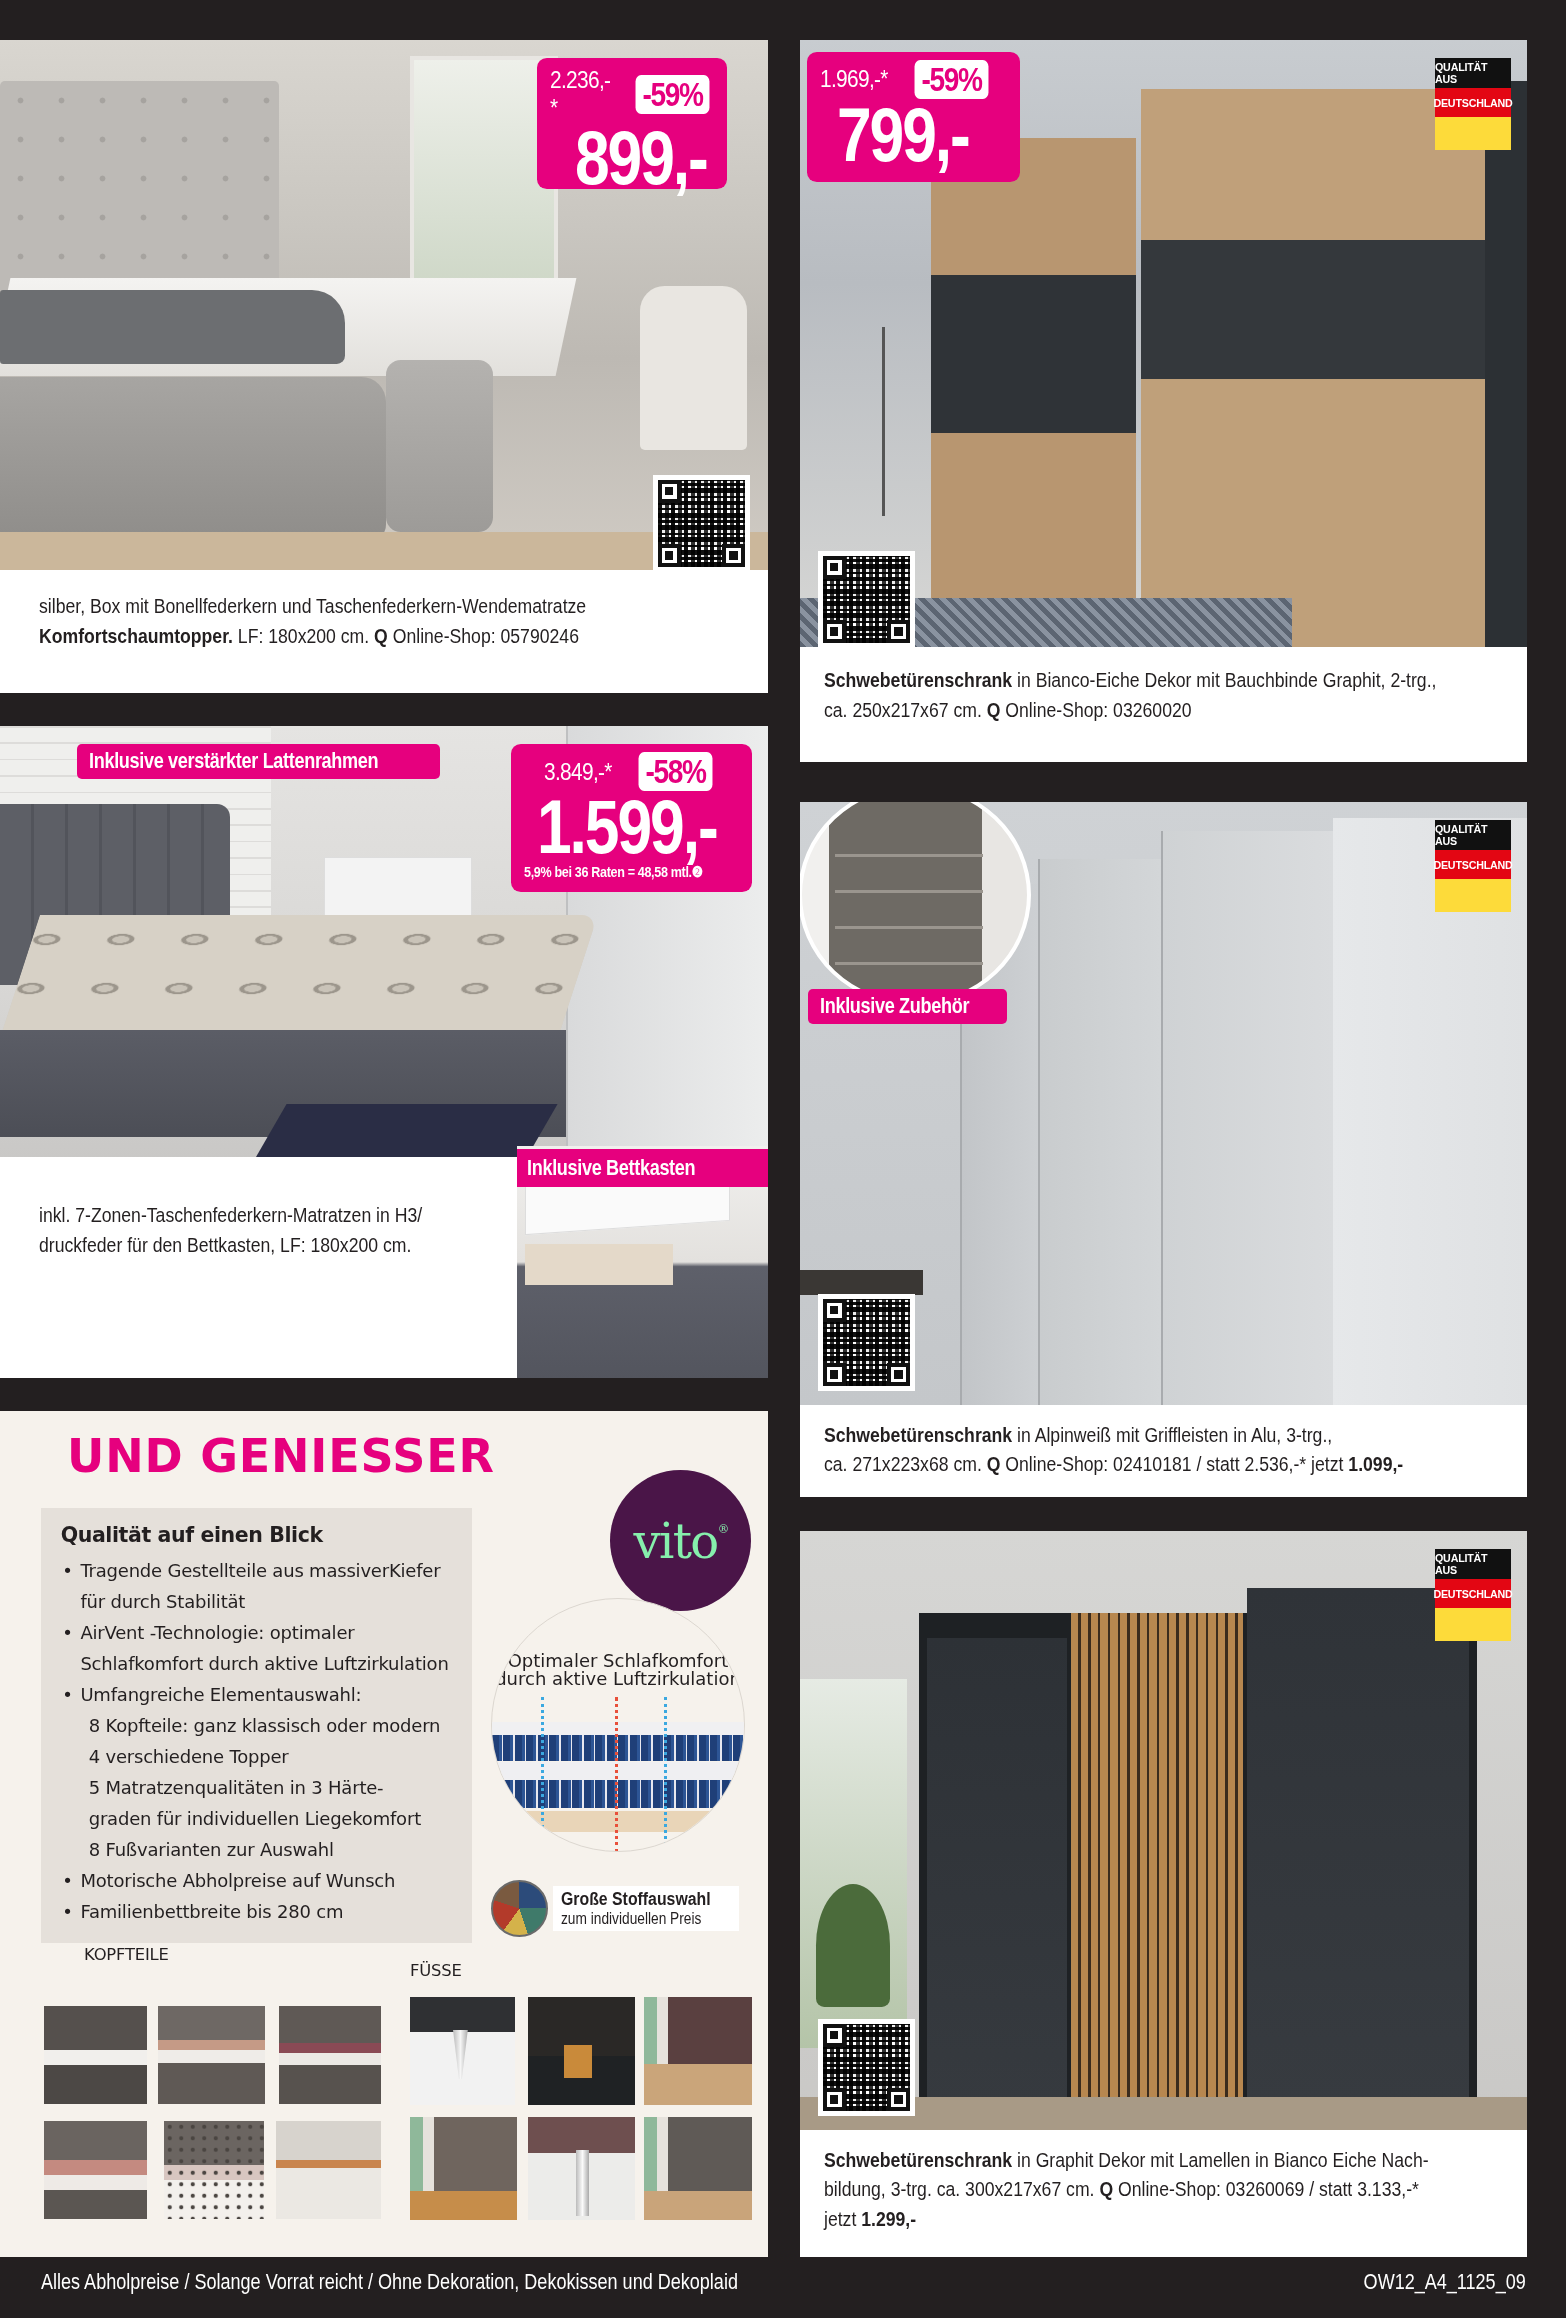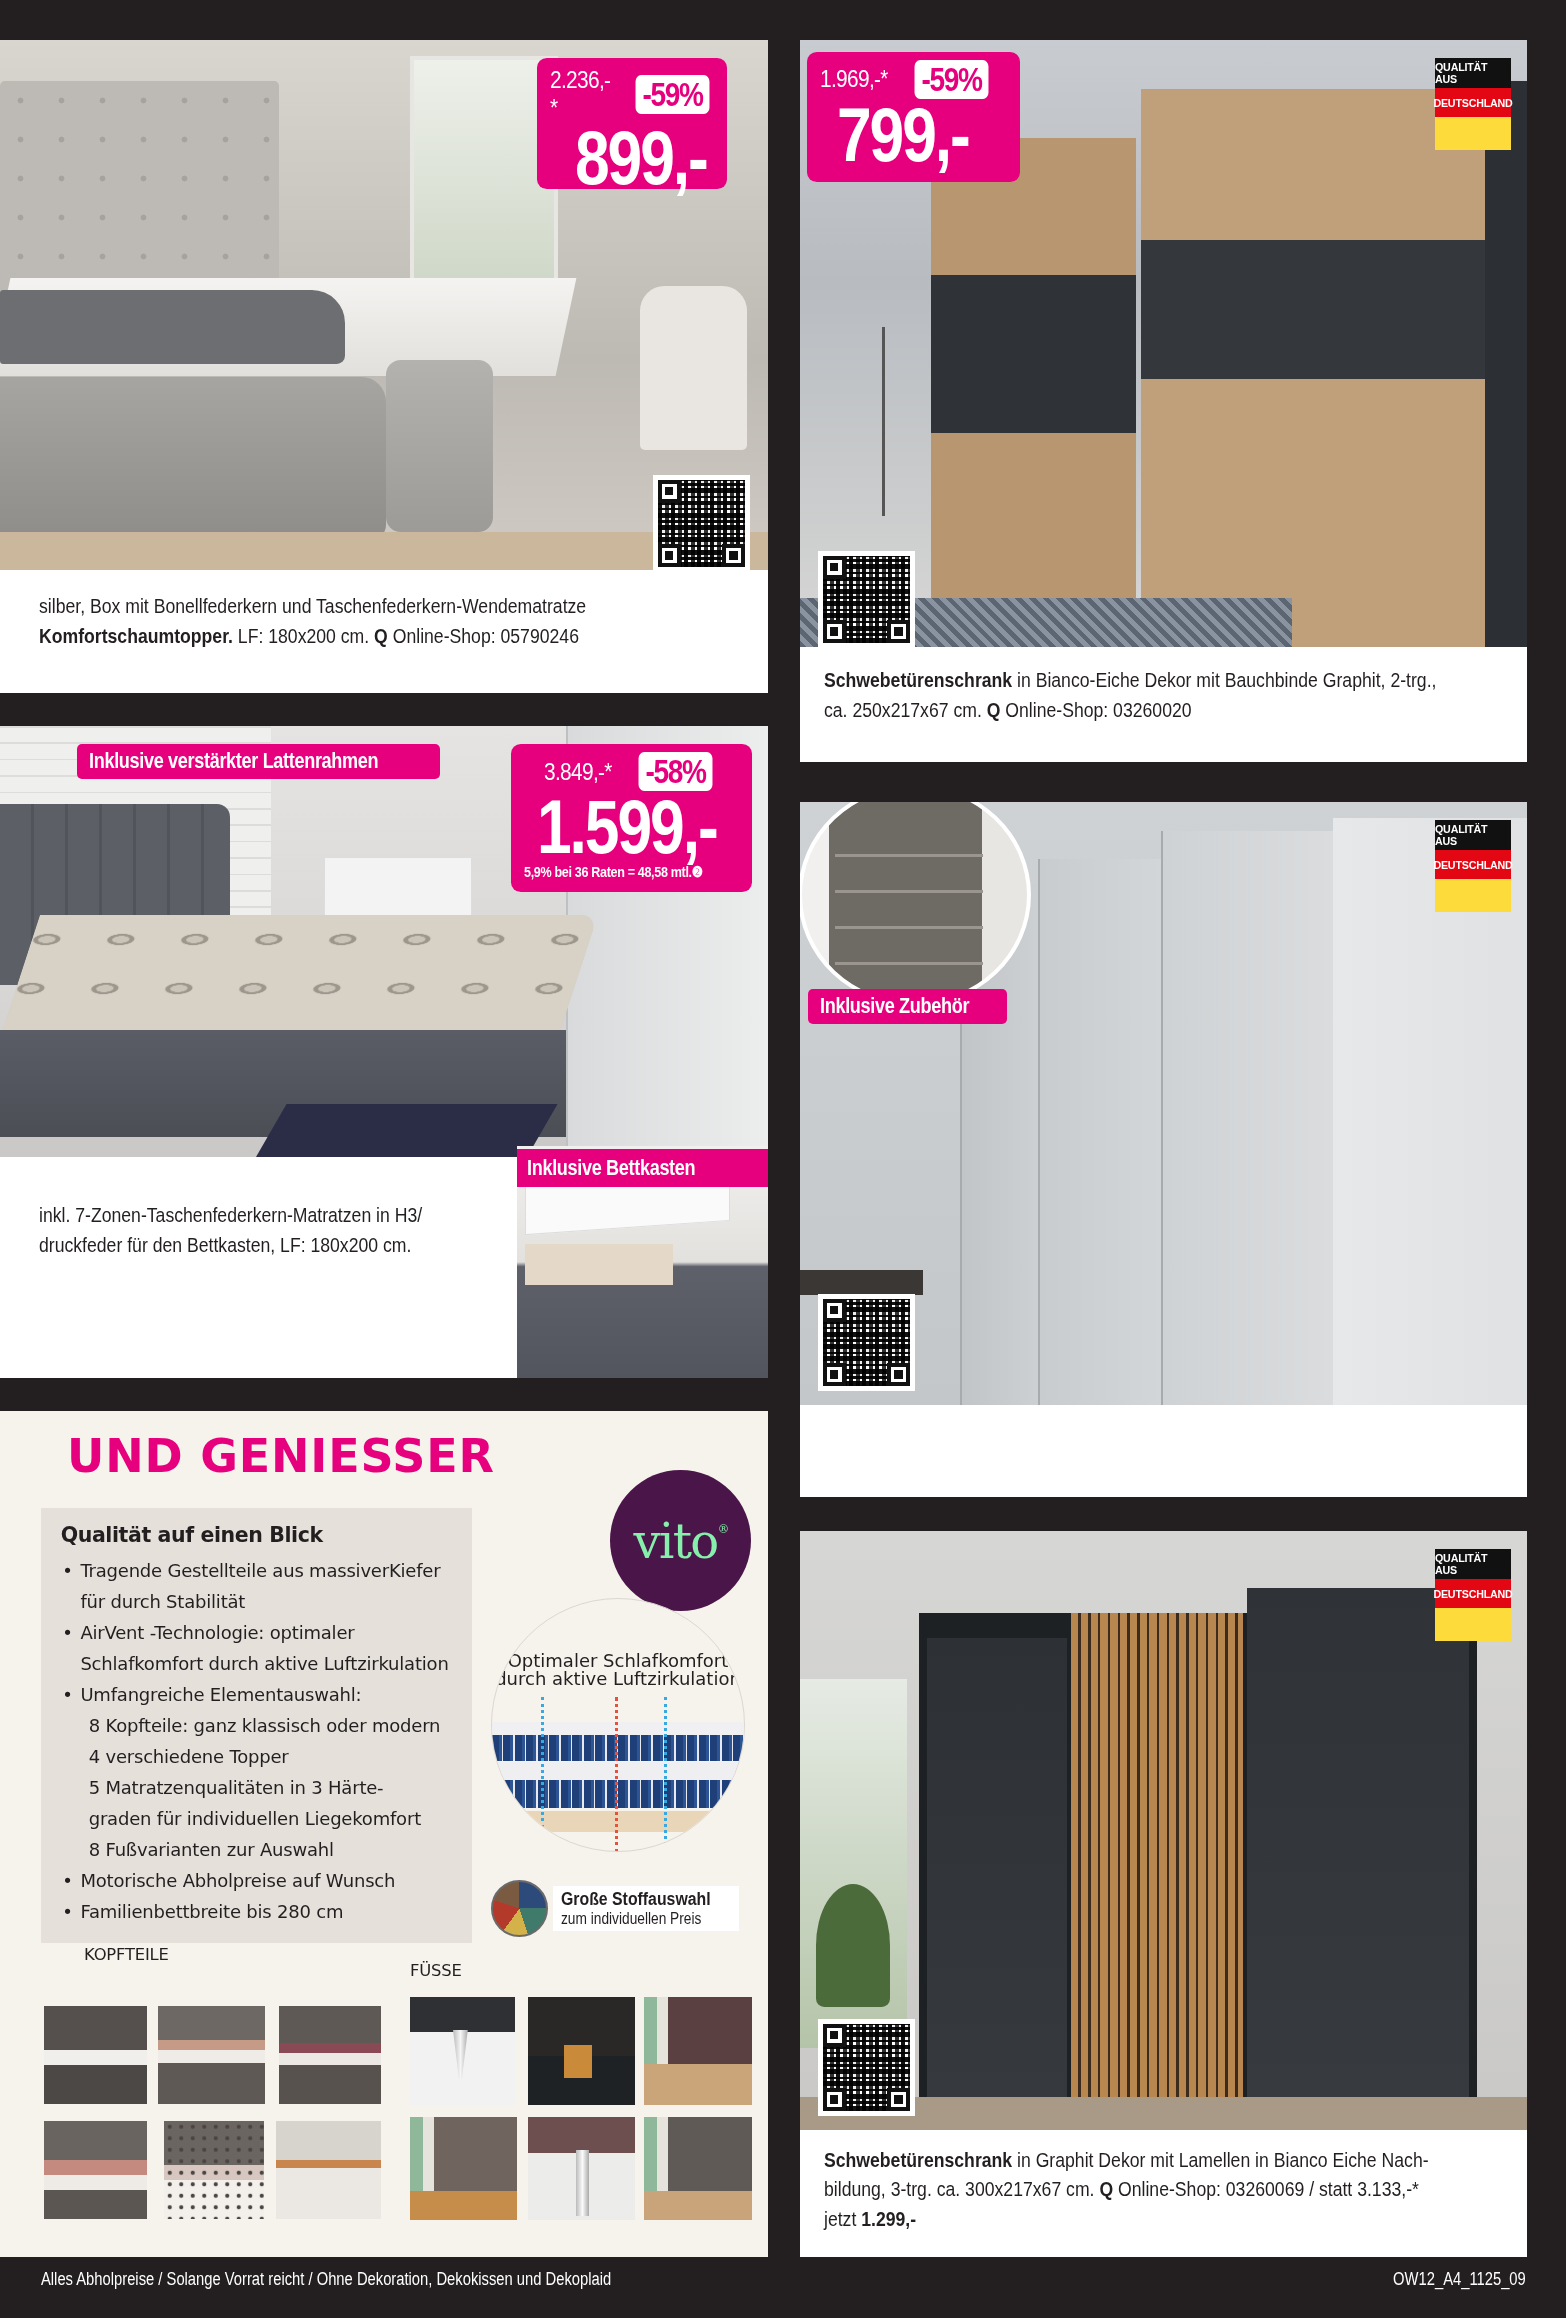--- a/index.html
+++ b/index.html
@@ -70,21 +70,21 @@
 
   .fabric { position: absolute; display: flex; align-items: center; gap: 4.9px; }
   .fabric .swatch { width: 57px; height: 57px; border-radius: 50%; border: 2.5px solid #6a6a6a; background: conic-gradient(#2c4b7a 0 25%, #3f7a6a 25% 45%, #d4b24a 45% 60%, #b33a2a 60% 80%, #7a5a40 80% 100%); }
   .fabric .txt { background: #fff; padding: 3.3px 8.2px; }
   .fabric .t1 { font-size: 18px; font-weight: 700; display: block; transform: scaleX(0.88); transform-origin: left; white-space: nowrap; }
   .fabric .t2 { font-size: 15.6px; display: block; transform: scaleX(0.88); transform-origin: left; white-space: nowrap; }
 
   .sec-label { position: absolute; font-family: "DejaVu Sans", sans-serif; font-size: 16.4px; color: #231f20; letter-spacing: -0.2px; }
   .thumb { position: absolute; overflow: hidden; }
 
-  .footer-left, .footer-right { position: absolute; top: 2269px; color: #fff; font-size: 18px; white-space: nowrap; }
+  .footer-left, .footer-right { position: absolute; top: 2269px; color: #fff; font-size: 22px; white-space: nowrap; }
   .footer-left span, .footer-right span { display: inline-block; transform: scaleX(0.82); }
   .footer-left span { transform-origin: left; }
   .footer-right span { transform-origin: right; }
 </style>
 </head>
 <body>
 
 <div class="panel" style="left:0; top:40px; width:768px; height:653px;">
   <div class="photo" style="height:530px; background: linear-gradient(180deg,#d9d6d0 0%,#c9c6c0 35%,#bdb9b3 60%,#d0cbc4 100%);">
 
@@ -279,20 +279,24 @@
     <div class="r">DEUTSCHLAND</div>
     <div class="y"></div>
   </div>
   <div class="qr" style="left:18px; top:492px;">
     <div class="grid">
         <div class="finder" style="left:0;top:0"></div>
         <div class="finder" style="left:0;bottom:0"></div>
         <div class="finder" style="right:0;bottom:0"></div>
       </div>
   </div>
+  <div class="caption" style="height:92px; padding-top:14.8px; padding-left:24px;">
+    <span class="line"><b>Schwebetürenschrank</b><span> in Alpinweiß mit Griffleisten in Alu, 3-trg.,</span></span>
+    <span class="line"><span>ca. 271x223x68 cm. </span><span class="q-icon">Q</span> <span>Online-Shop: 02410181 / statt 2.536,-* jetzt </span><b>1.099,-</b></span>
+  </div>
 </div>
 
 <div class="panel" style="left:800px; top:1531px; width:727px; height:726px;}">
   <div class="photo" style="height:599px; background:linear-gradient(180deg,#d6d6d4,#c9c8c6);">
     <div style="position:absolute; left:0; top:148px; width:107px; height:369px; background:linear-gradient(180deg,#e6ebe4,#b4c4a8);"></div>
     <div style="position:absolute; left:119px; top:82px; width:558px; height:492px; background:#1e2124;"></div>
     <div style="position:absolute; left:127px; top:107px; width:140px; height:468px; background:linear-gradient(180deg,#2d3136,#363a3f);"></div>
     <div style="position:absolute; left:271px; top:82px; width:172px; height:492px; background:repeating-linear-gradient(90deg,#b7874f 0 7.4px,#3a2b1d 7.4px 9.8px);"></div>
     <div style="position:absolute; left:447px; top:57px; width:222px; height:517px; background:linear-gradient(180deg,#2f3338,#373b40);"></div>
     <div style="position:absolute; left:16.4px; top:353px; width:74px; height:123px; border-radius:50% 50% 8.2px 8.2px; background:#4b6b3b;"></div>

